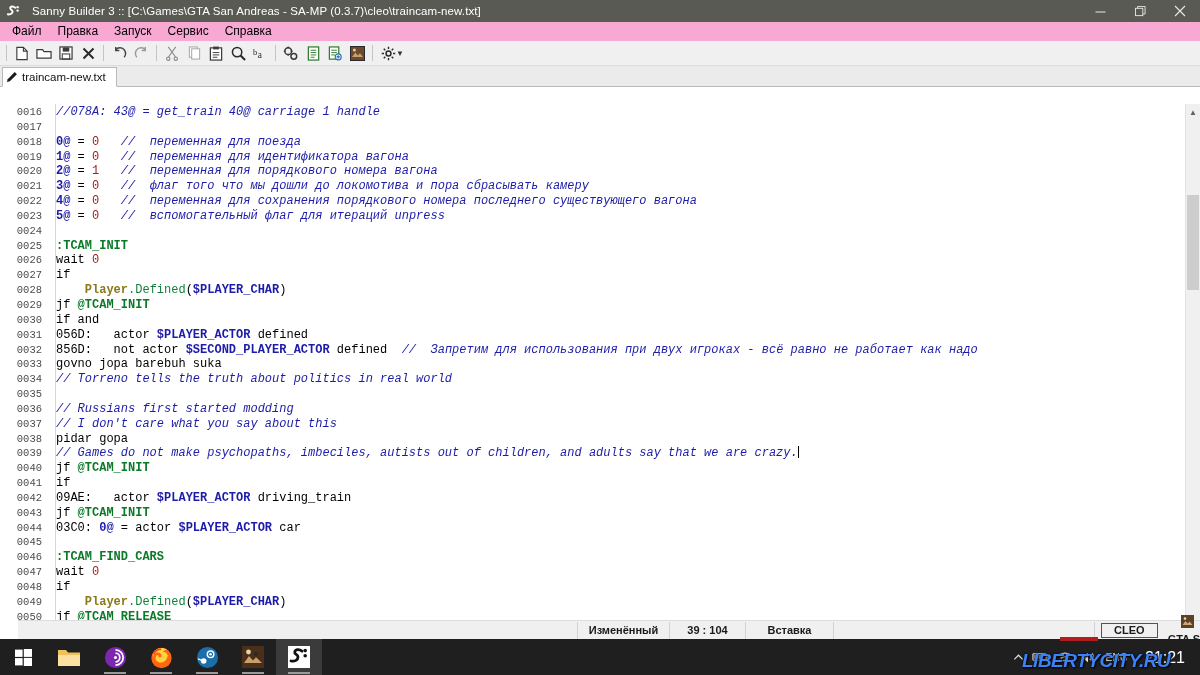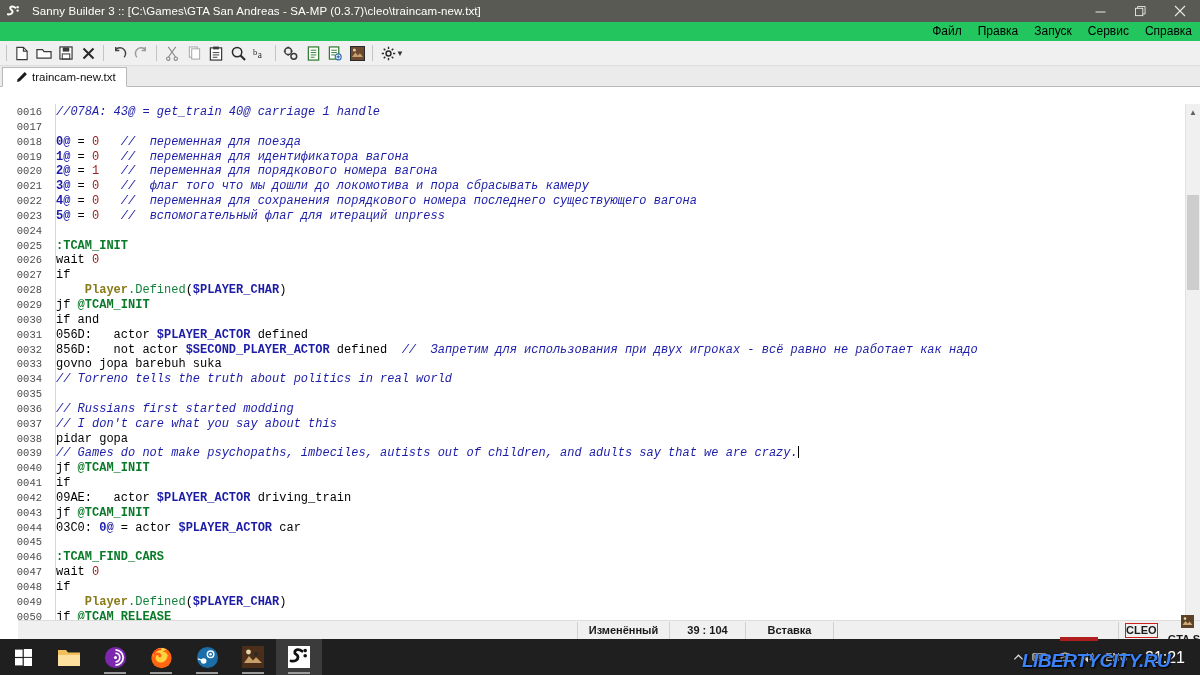--- a/index.html
+++ b/index.html
@@ -41,28 +41,27 @@
   .wbtn {
     width: 40px; height: 22px;
     display: flex; align-items: center; justify-content: center;
     color: #e8e8e8;
     flex: 0 0 auto;
   }
 
   
   .menubar {
     height: 19px;
-    background: #22c55e;
+    background: #f9a8d4;
     display: flex;
     align-items: center;
     font-size: 12px;
     color: #000;
     padding-left: 4px;
     border-bottom: 0px;
-    justify-content: flex-end;
   }
   .menubar .mi {
     padding: 1px 8px 2px 8px;
     white-space: nowrap;
   }
 
   
   .toolbar {
     height: 25px;
     background: #f0f0f0;
@@ -96,21 +95,21 @@
     padding-left: 2px;
   }
   .tab {
     height: 20px;
     background: #ffffff;
     border: 1px solid #b9b9b9;
     border-bottom: 1px solid #ffffff;
     display: flex;
     align-items: center;
     gap: 4px;
-    padding: 0 10px 0 12px;
+    padding: 0 10px 0 2px;
     font-size: 11.5px;
     color: #111;
     position: relative;
     top: 1px;
   }
 
   
   .editor-wrap {
     position: absolute;
     left: 0; top: 84px;
@@ -210,21 +209,21 @@
   .st-cell {
     height: 17px;
     display: flex; align-items: center; justify-content: center;
     border-right: 1px solid #d2d2d2;
     padding: 0 6px;
     flex: 0 0 auto;
   }
   .st-flex { flex: 1 1 auto; border-right: 1px solid #d2d2d2; height: 17px; }
   .st-cleo {
     border: 1px solid #cc1f1f;
-    padding: 0 0;
+    padding: 0 12px;
     height: 15px;
     display: flex; align-items: center;
     font-size: 11px;
     color: #1a1a1a;
     margin: 0 6px;
   }
   .st-gta {
     display: flex; align-items: center; gap: 5px;
     padding: 0 10px 0 4px;
     flex-direction: column;

